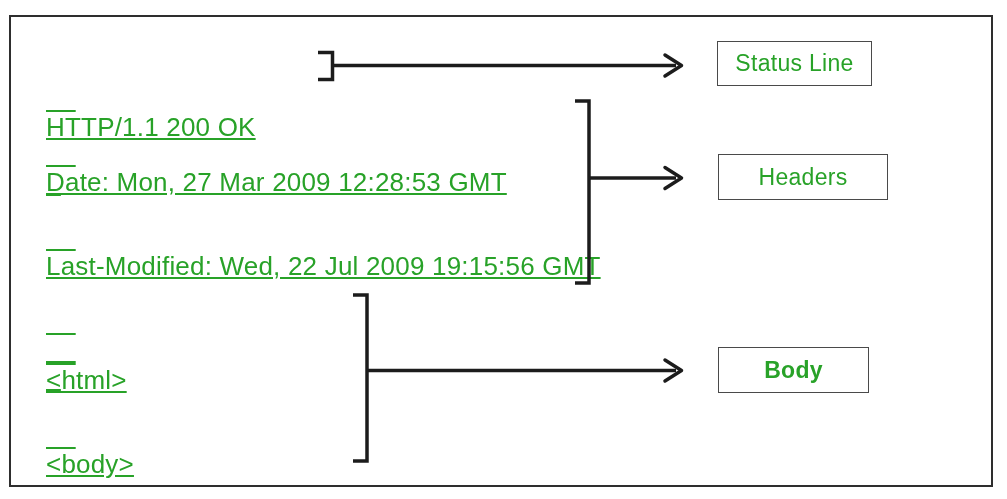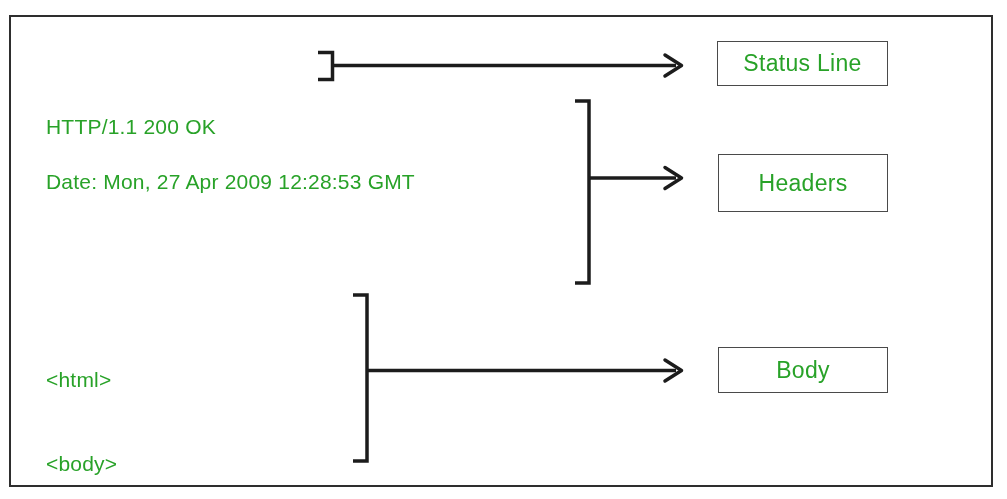--- a/index.html
+++ b/index.html
@@ -20,24 +20,25 @@
   .frame {
     position: absolute;
     left: 9px; top: 15px;
     width: 984px; height: 472px;
     border: 2px solid #2e2e2e;
     background: #ffffff;
   }
   .green-text {
     position: absolute;
     color: var(--text_green);
-    font-size: 21px;
+    font-size: 26px;
     line-height: 28px;
     white-space: pre;
     letter-spacing: 0.2px;
+    text-decoration: underline;
   }
   .status-text { left: 46px; top: 57px; }
   .headers-text { left: 46px; top: 112px; }
   .body-text { left: 46px; top: 310px; }
   svg.connectors {
     position: absolute;
     left: 0; top: 0;
     width: 1007px; height: 499px;
     color: var(--line);
   }
@@ -45,37 +46,38 @@
     position: absolute;
     background: #ffffff;
     border: 1.5px solid var(--box_border);
     display: flex;
     align-items: center;
     justify-content: center;
     color: var(--text_green);
     font-size: 23px;
     letter-spacing: 0.3px;
   }
-  .box-status { left: 717px; top: 41px;  width: 171px; height: 45px; }
-  .box-headers { left: 718px; top: 154px; width: 170px; height: 58px; }
-  .box-body { left: 718px; top: 347px; width: 170px; height: 46px; }
+  .box-status { left: 717px; top: 41px;  width: 155px; height: 45px; }
+  .box-headers { left: 718px; top: 154px; width: 170px; height: 46px; }
+  .box-body { left: 718px; top: 347px; width: 151px; height: 46px; font-weight: bold; }
 </style>
 </head>
 <body>
 
 <div class="stage">
 
   <div class="frame"></div>
 
   <div class="green-text status-text">
     <div>HTTP/1.1 200 OK</div>
   </div>
 
   <div class="green-text headers-text">
-    <div>Date: Mon, 27 Apr 2009 12:28:53 GMT</div>
+    <div>Date: Mon, 27 Mar 2009 12:28:53 GMT</div>
+    <div>Last-Modified: Wed, 22 Jul 2009 19:15:56 GMT</div>
     
     
   </div>
 
   <div class="green-text body-text">
     <div>&lt;html&gt;</div>
     <div>&lt;body&gt;</div>
     
     
     

